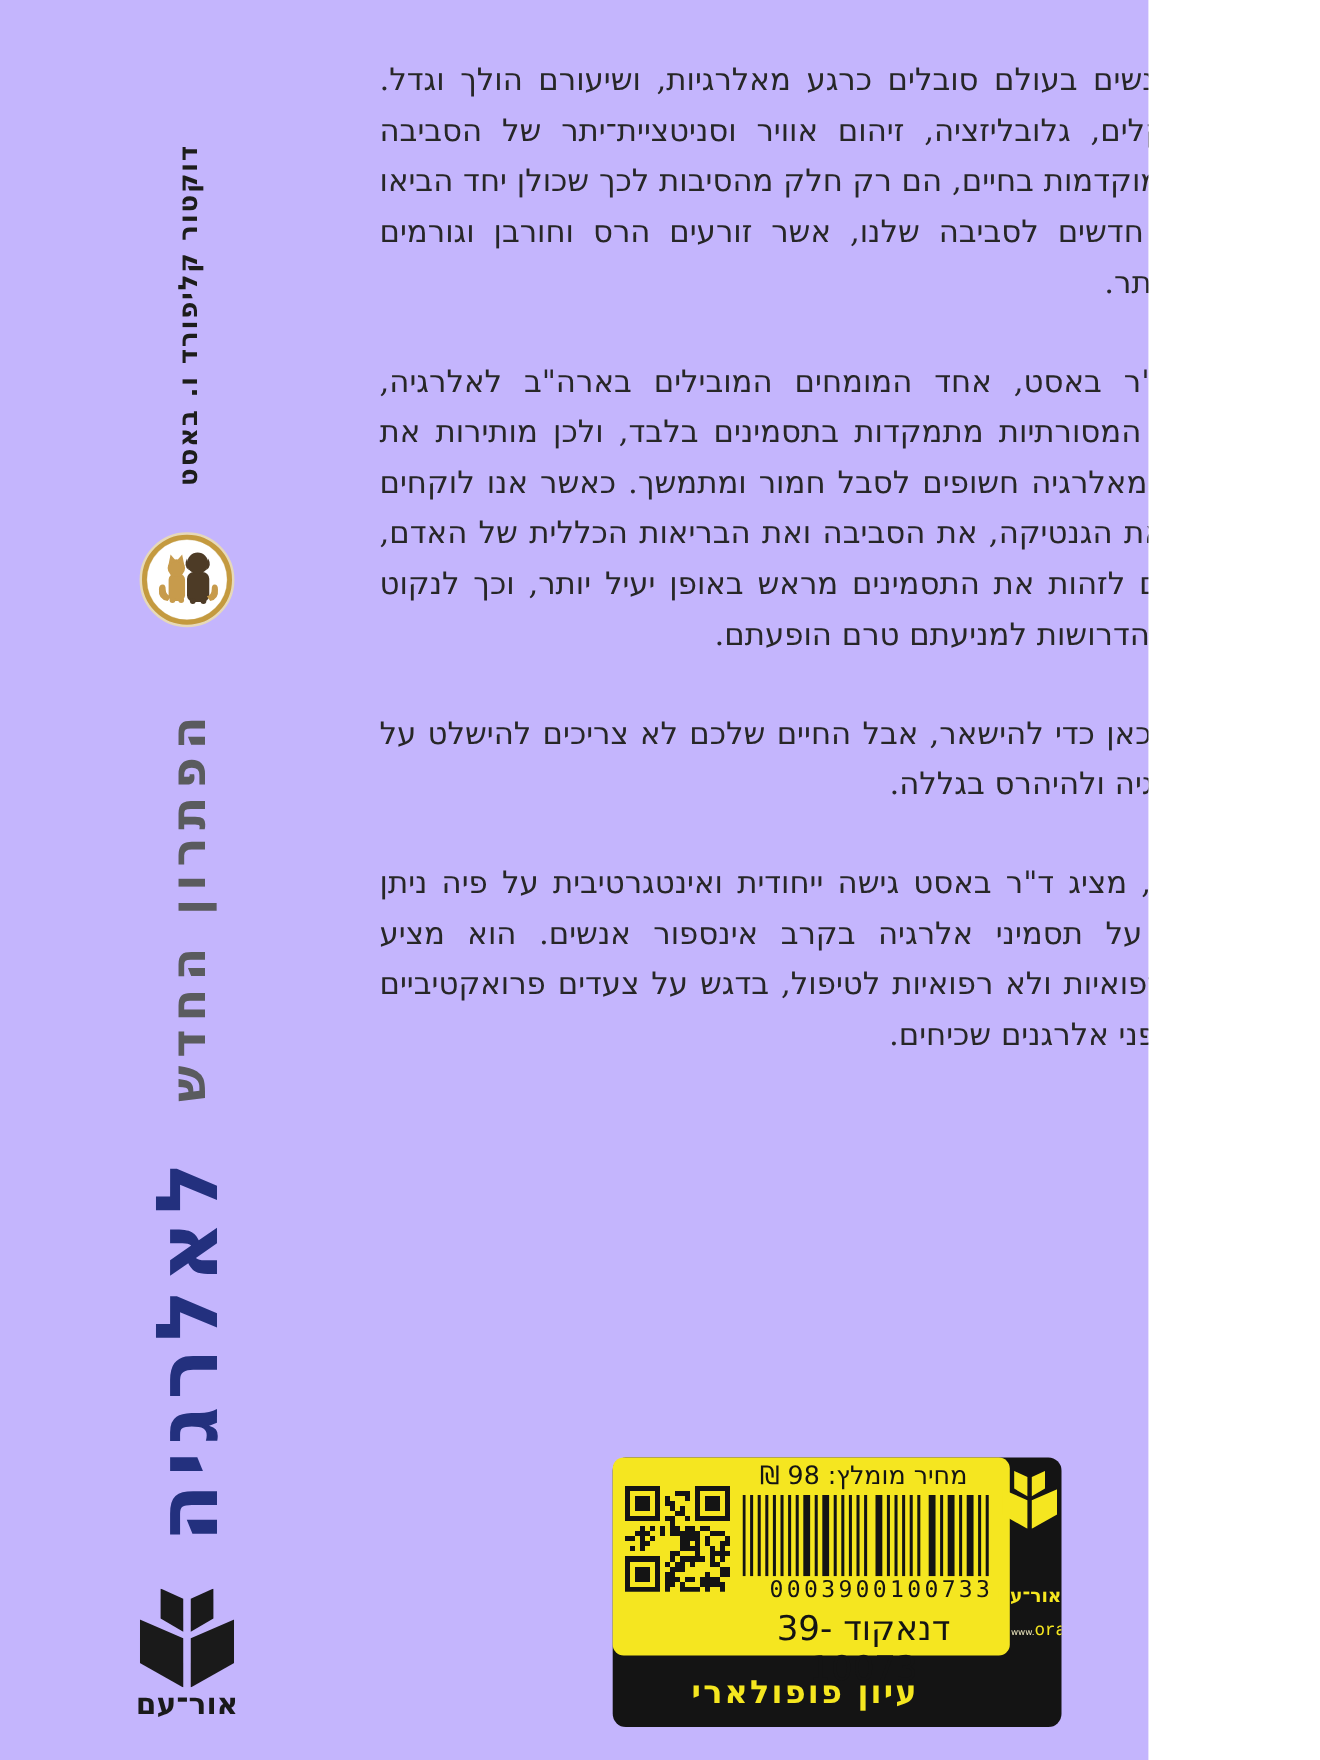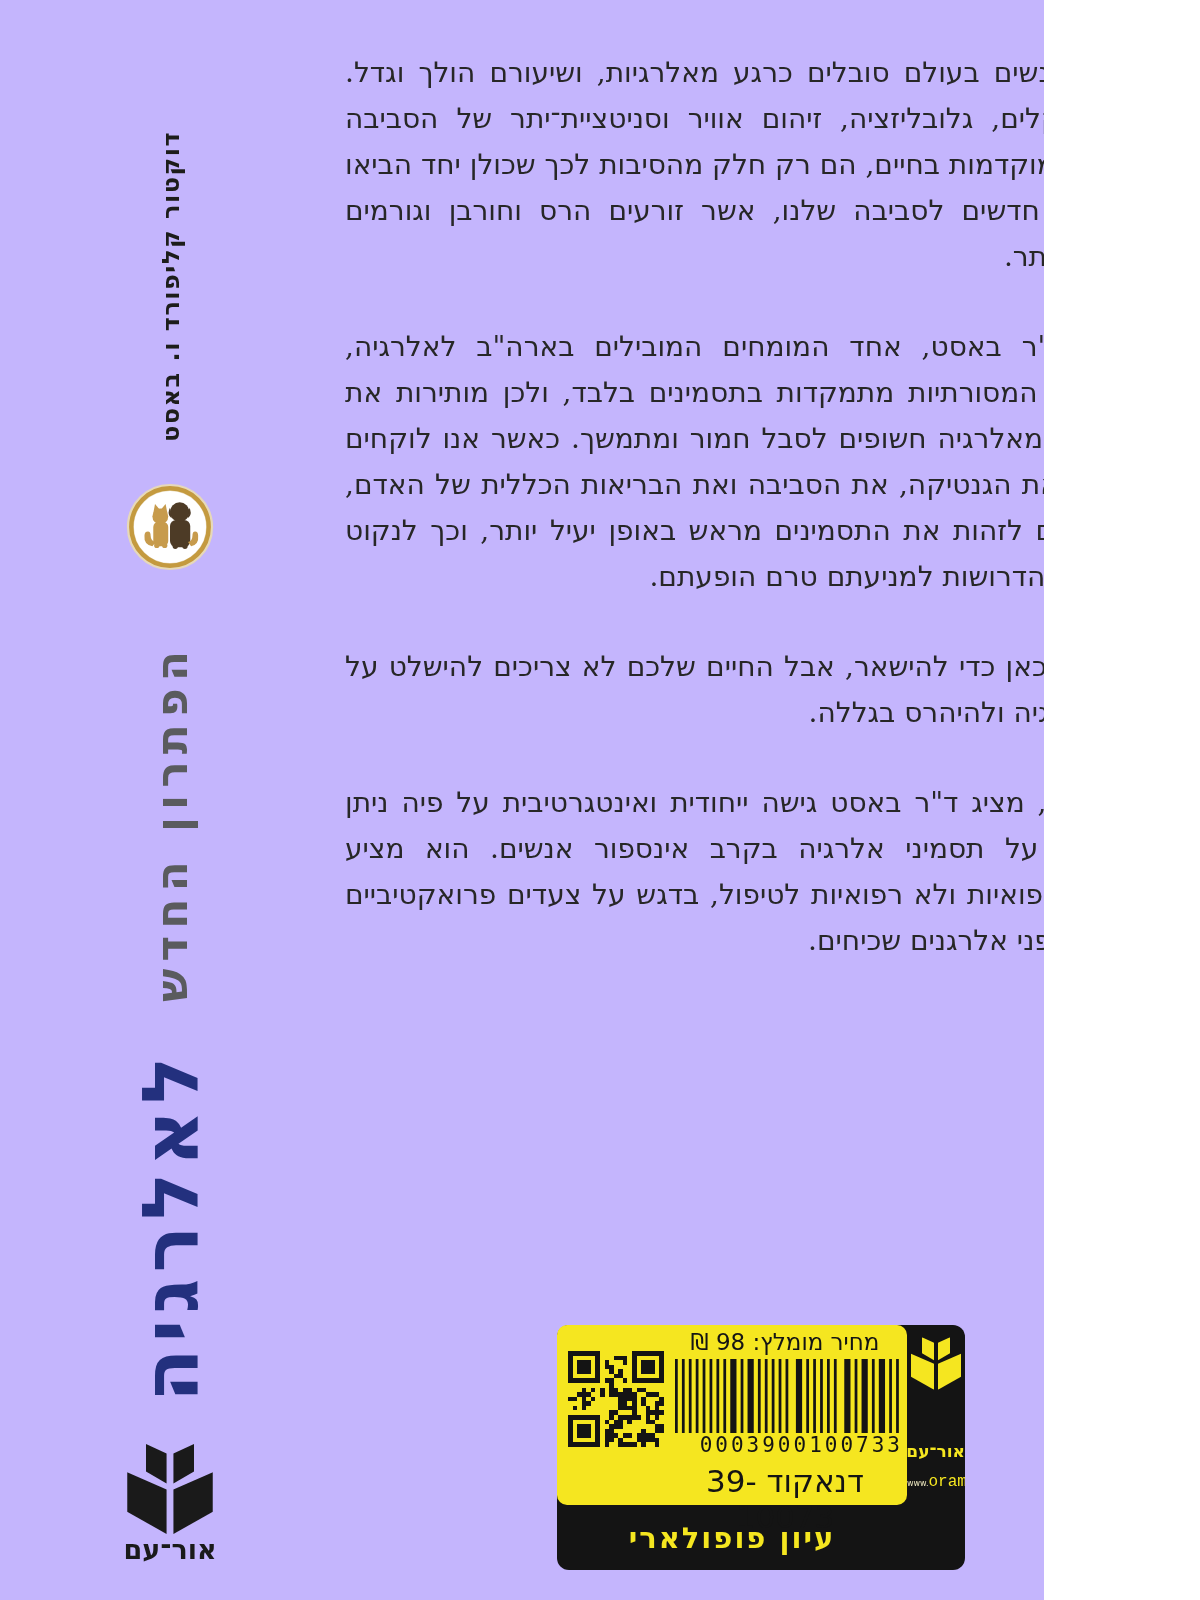--- a/index.html
+++ b/index.html
@@ -107,21 +107,21 @@
   <div class="spine-rot spine-title" style="color: rgb(35, 48, 126);">לאלרגיה</div>
 
   <div class="pub-logo-spine">
     <svg width="86" height="90" viewBox="0 0 100 105" fill="#1a1a1a">
         <use href="#booklogo"></use>
       </svg>
   </div>
   <div class="pub-name-spine">אור־עם</div>
 
   <div class="sticker" style="background: rgb(20, 20, 20);">
-    <div class="sticker-yellow" style="background: rgb(245, 230, 32);">
+    <div class="sticker-yellow" style="background: rgb(245, 230, 32); padding-left: 11px;">
       <div class="qr">
         <svg id="qr-svg" width="96" height="96" viewBox="0 0 21 21" shape-rendering="crispEdges">
             <rect x="0" y="0" width="1" height="1" fill="#141414"></rect>
             <rect x="1" y="0" width="1" height="1" fill="#141414"></rect>
             <rect x="2" y="0" width="1" height="1" fill="#141414"></rect>
             <rect x="3" y="0" width="1" height="1" fill="#141414"></rect>
             <rect x="4" y="0" width="1" height="1" fill="#141414"></rect>
             <rect x="5" y="0" width="1" height="1" fill="#141414"></rect>
             <rect x="6" y="0" width="1" height="1" fill="#141414"></rect>
             <rect x="0" y="1" width="1" height="1" fill="#141414"></rect>
@@ -374,21 +374,21 @@
       <div class="danacode">דנאקוד 39-10073</div>
     </div>
 
     <div class="panel">
       <div class="panel-logo">
         <svg width="50" height="53" viewBox="0 0 100 105" id="panel-logo-svg" style="fill: rgb(245, 230, 32);">
             <use href="#booklogo"></use>
           </svg>
       </div>
       <div class="panel-name" style="color: rgb(245, 230, 32);">אור־עם</div>
-      <div class="panel-url"><span class="url-small" style="color: rgb(239, 233, 192);">www.</span><span class="url-big" style="color: rgb(245, 230, 32);">oram</span></div>
+      <div class="panel-url"><span class="url-small" style="color: rgb(239, 233, 192); margin-left: 12px;">www.</span><span class="url-big" style="color: rgb(245, 230, 32);">oram</span></div>
     </div>
 
     <div class="cat-banner">
       <span class="cat-label" style="color: rgb(245, 230, 32);">עיון פופולארי</span>
     </div>
   </div>
 
 </div>
 
 </body></html>

